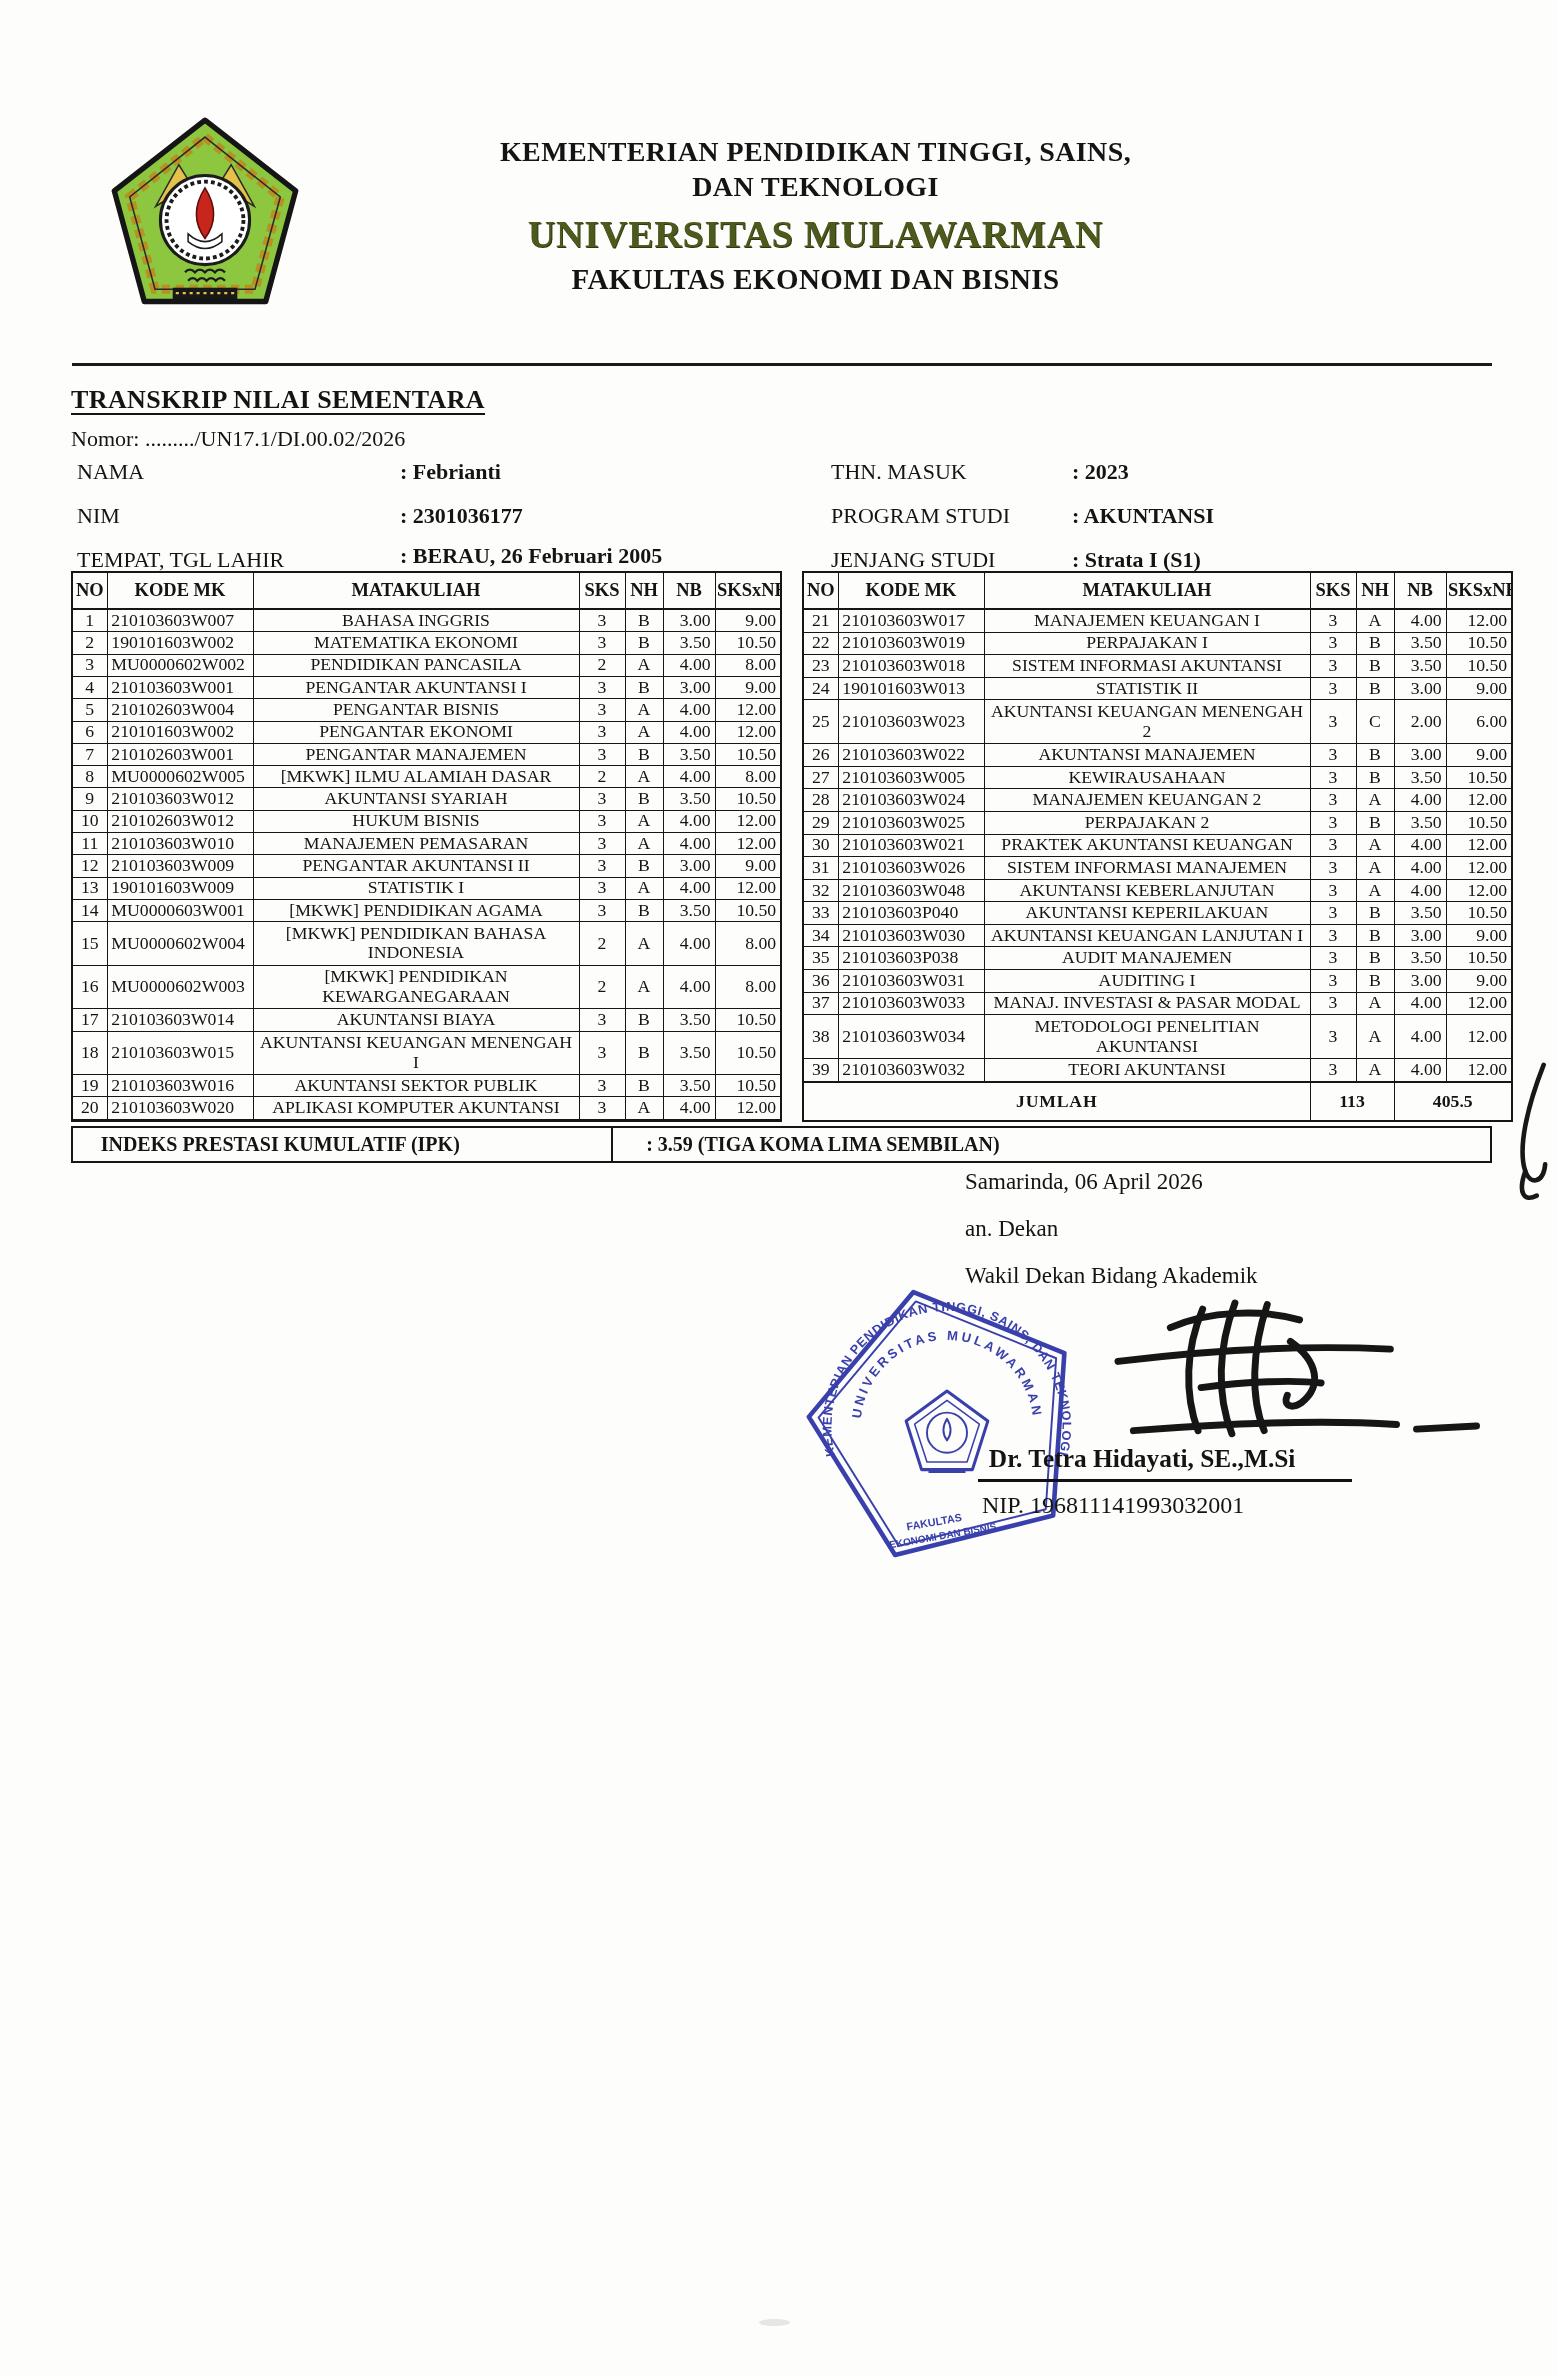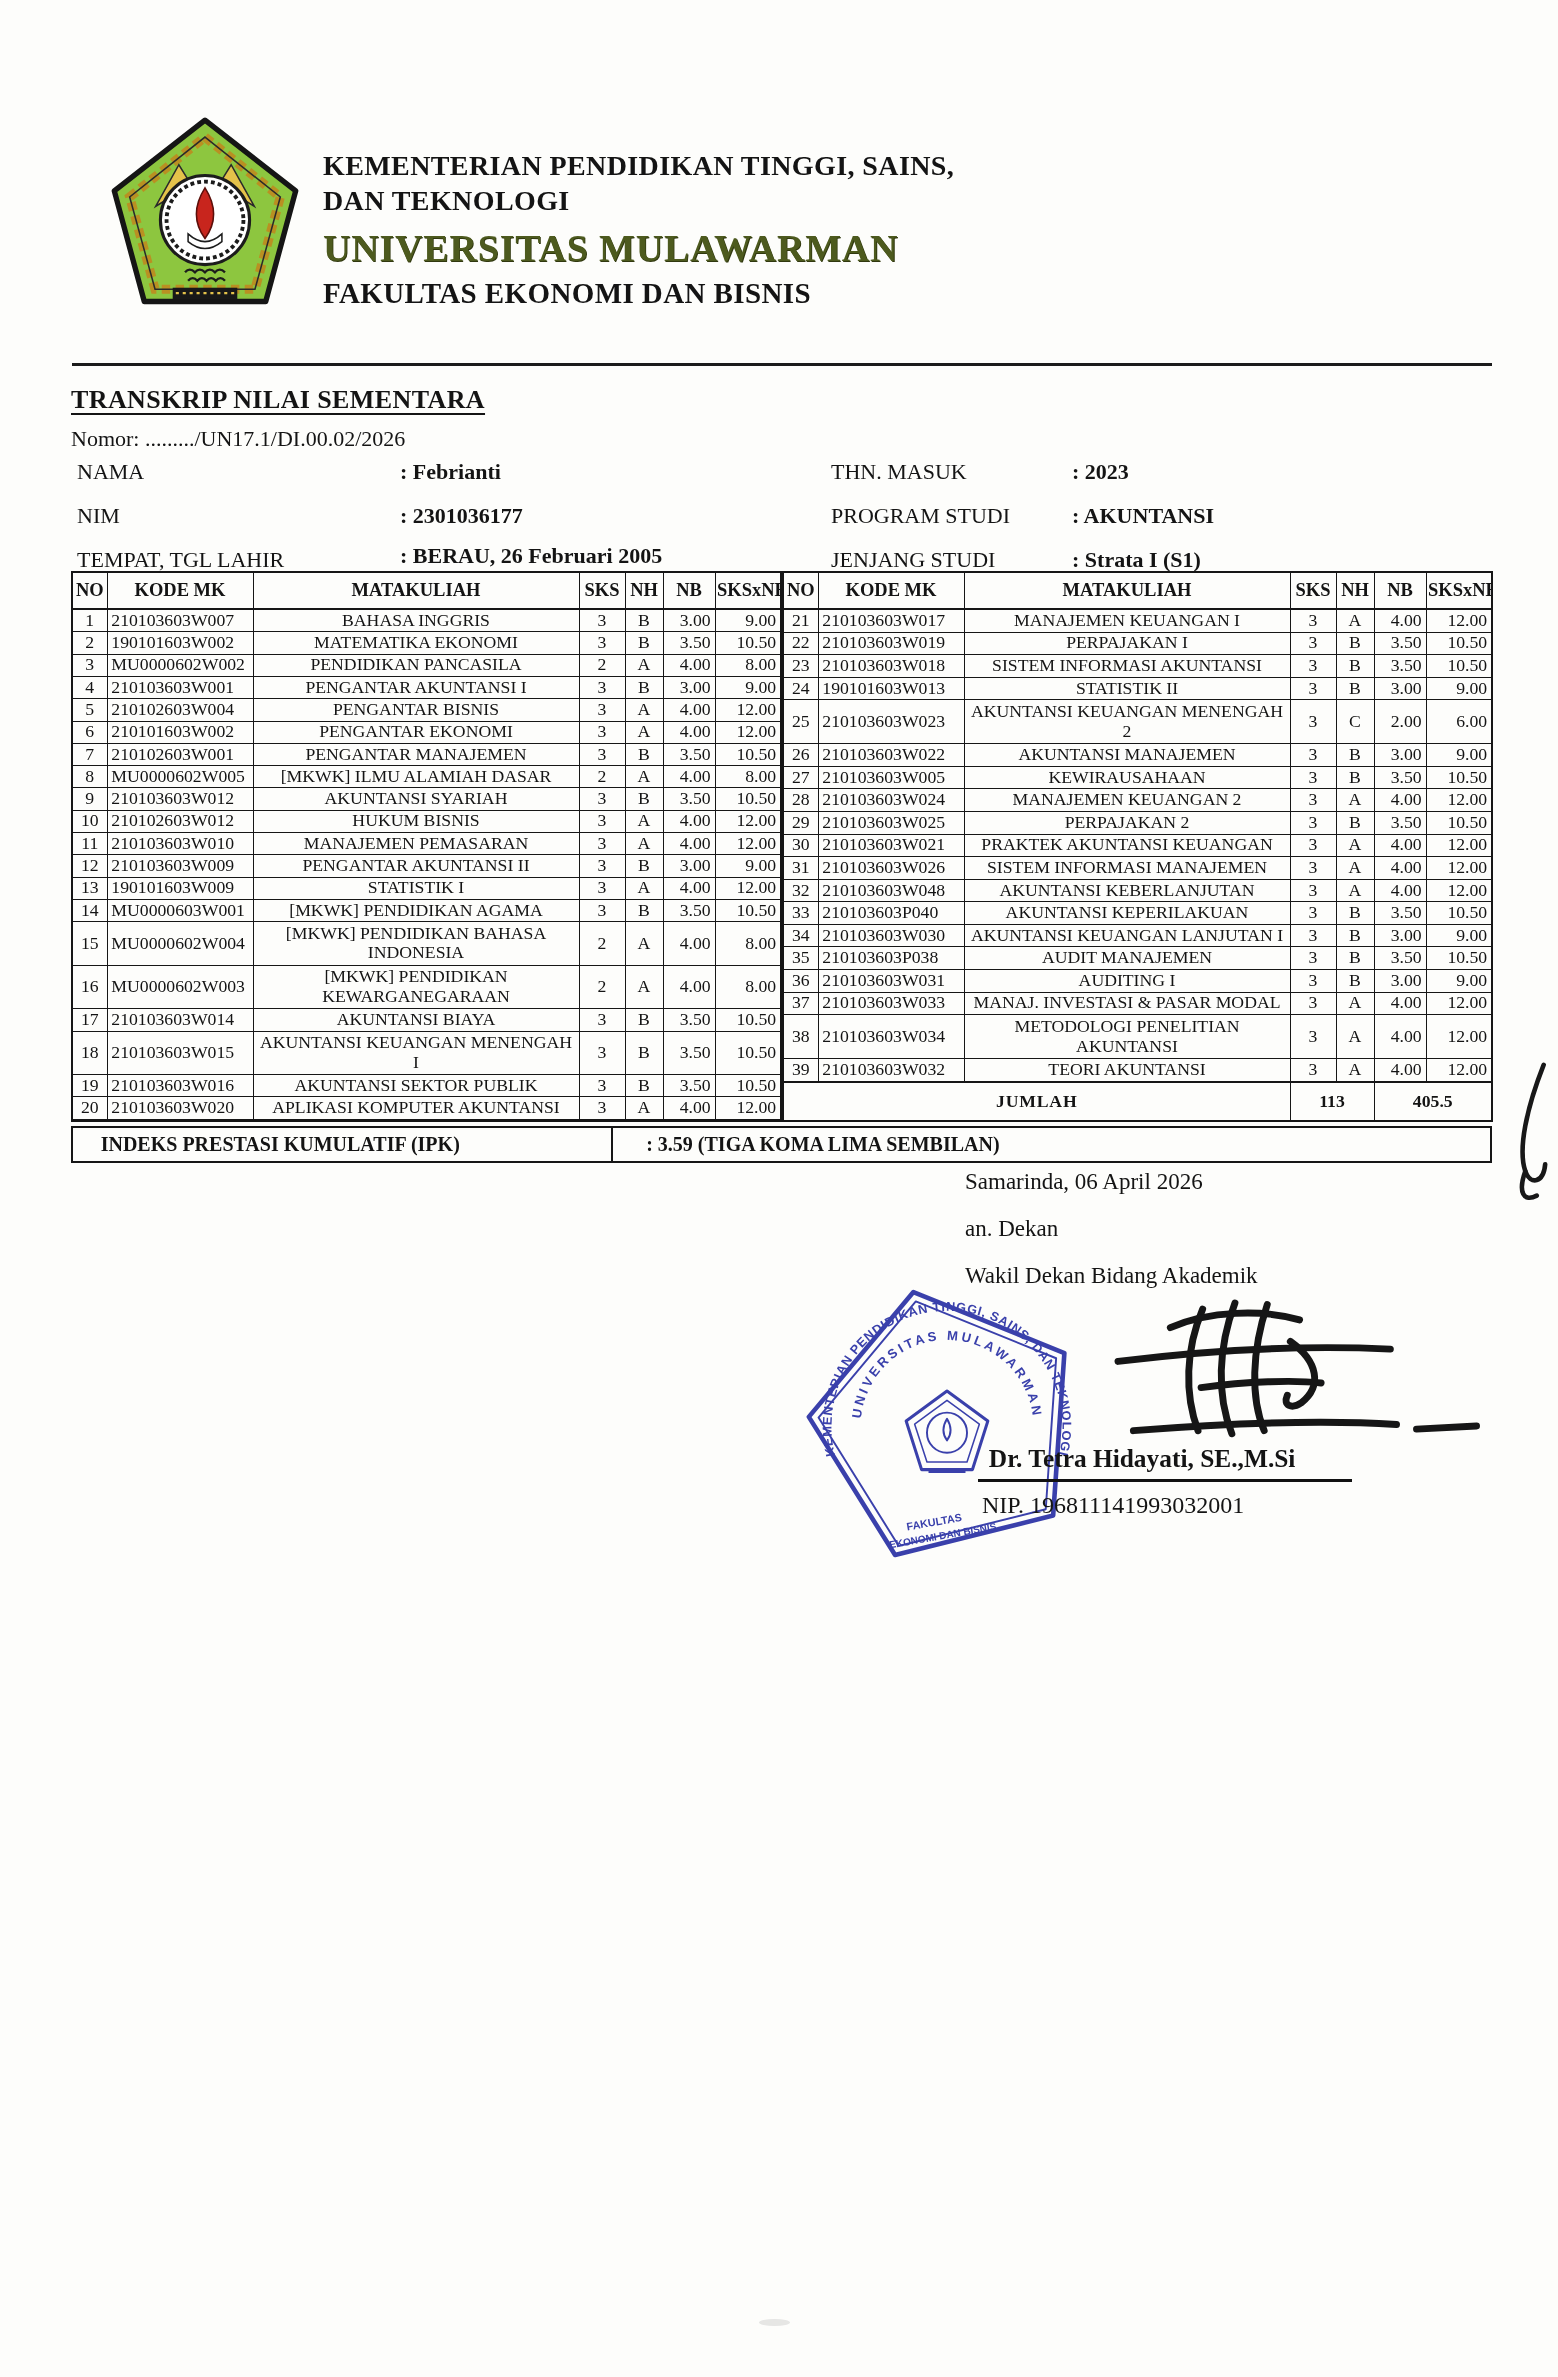--- a/index.html
+++ b/index.html
@@ -1,21 +1,21 @@
 <!DOCTYPE html>
 <html style="font-size:12.3px"><head>
 <meta charset="utf-8">
 <style>
   html,body{margin:0;padding:0;background:#e8e8e8;}
   .sheet{position:relative;width:1558px;height:2377px;margin:0 auto;background:#fdfdfb;
          font-family:"Liberation Serif","DejaVu Serif",serif;color:#141414;overflow:hidden;}
 
   
   .logo{position:absolute;left:102px;top:114px;width:206px;height:206px;}
-  .letterhead{position:absolute;left:323px;top:148px;width:985px;}
+  .letterhead{position:absolute;left:323px;top:134px;width:985px;text-align:center;}
   .lh-ministry{font-size:28px;font-weight:bold;line-height:35px;letter-spacing:0.4px;}
   .lh-univ{font-size:38px;font-weight:bold;line-height:48px;color:#4d5a1e;margin-top:6.2px;
            text-shadow:0.8px 0.8px 0 #30380f;letter-spacing:0.8px;}
   .lh-fac{font-size:29px;font-weight:bold;line-height:38px;margin-top:1.5px;letter-spacing:0.4px;}
   .head-rule{position:absolute;left:72px;top:363px;width:1420px;height:3.1px;background:#1b1b1b;}
 
   
   .title-block{position:absolute;left:71px;top:385px;width:1421px;text-align:left;}
   .doc-title{font-size:26px;font-weight:bold;text-decoration:underline;
              text-decoration-thickness:2.3px;text-underline-offset:5.4px;letter-spacing:0.4px;}
@@ -23,21 +23,21 @@
 
   
   .info-label,.info-value{position:absolute;font-size:22px;white-space:nowrap;}
   .info-value{font-weight:bold;}
   .pL0{left:77px;top:459px}.pL1{left:77px;top:503px}.pL2{left:77px;top:547px}
   .vL0{left:400px;top:459px}.vL1{left:400px;top:503px}.vL2{left:400px;top:543px}
   .pR0{left:831px;top:459px}.pR1{left:831px;top:503px}.pR2{left:831px;top:547px}
   .vR0{left:1072px;top:459px}.vR1{left:1072px;top:503px}.vR2{left:1072px;top:547px}
 
   
-  .grades{position:absolute;left:71px;top:571px;width:1421px;height:551px;display:flex;}
+  .grades{position:absolute;left:71px;top:571px;width:1421px;height:551px;display:flex;gap:20px;}
   table.gr{width:711px;height:100%;border-collapse:collapse;table-layout:fixed;
            border:2.3px solid #161616;}
   table.gr th,table.gr td{border:1.5px solid #161616;padding:0 3.8px;vertical-align:middle;
            font-size:17.7px;line-height:1.12;overflow:hidden;}
   table.gr thead th{height:35px;font-size:18.5px;font-weight:bold;text-align:center;
            border-bottom:2.3px solid #161616;padding:0 1.5px;}
   td.c0{text-align:center;}
   td.c1{text-align:left;padding-left:4.6px;}
   td.c2{text-align:center;padding-left:6.2px;white-space:pre-line;}
   td.c3,td.c4{text-align:center;}

